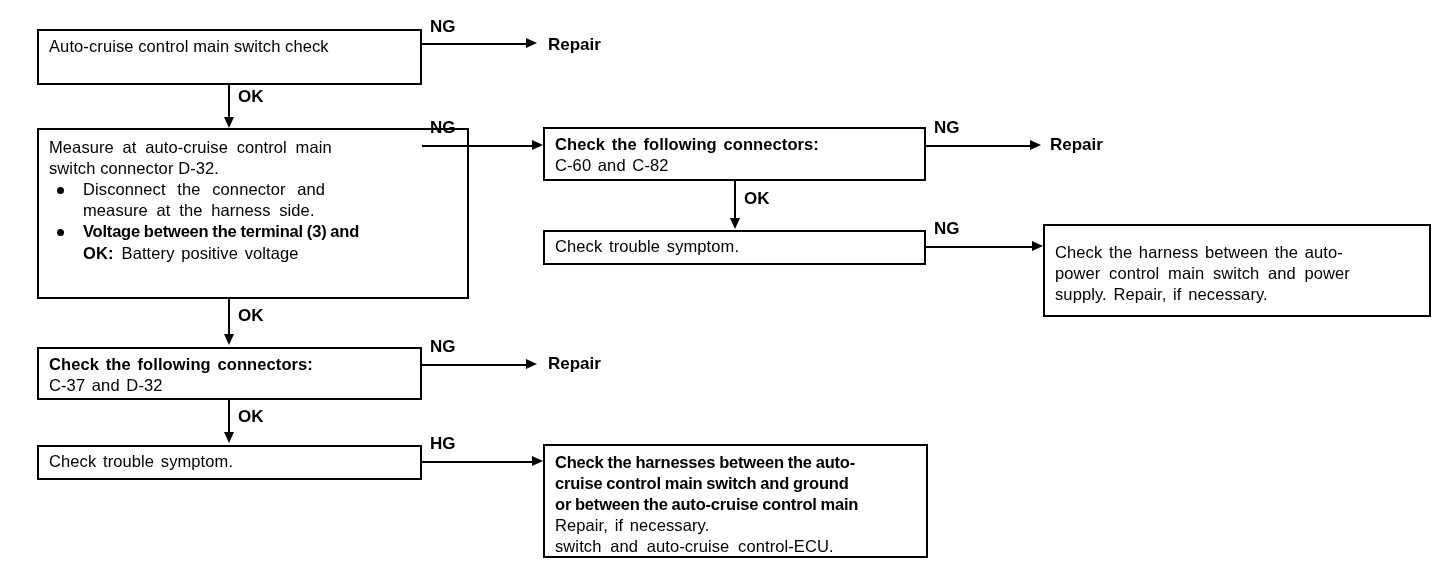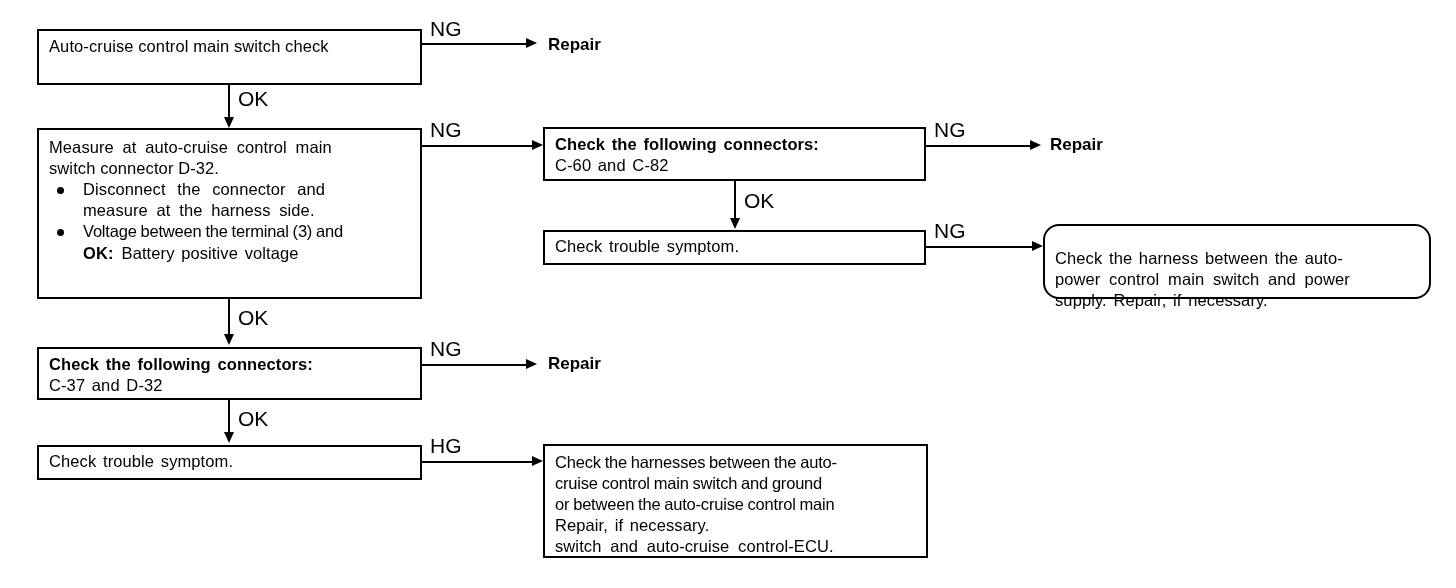--- a/index.html
+++ b/index.html
@@ -29,21 +29,21 @@
     line-height: 1.28;
     letter-spacing: 0.1px;
   }
   .box .ln { display: block; white-space: nowrap; }
   .bold { font-weight: bold; }
 
   
   .sp1 { word-spacing: 7px; }
   .sp2 { word-spacing: 4px; }
   .sp3 { word-spacing: 2px; }
-  .tight { word-spacing: -0.5px; letter-spacing: -0.2px; }
+  .tight { word-spacing: -0.5px; letter-spacing: -0.2px; font-weight: bold; }
 
   
   .bul {
     display: block;
     position: relative;
     padding-left: 34px;
   }
   .bul .dot {
     position: absolute;
     left: 8px;
@@ -83,52 +83,52 @@
     position: absolute;
     width: 0; height: 0;
     border-top: 11px solid #000;
     border-left: 5.5px solid transparent;
     border-right: 5.5px solid transparent;
   }
 
   
   .elabel {
     position: absolute;
-    font-size: 21px;
-    font-weight: normal;
-    line-height: 1;
-    white-space: nowrap;
-  }
-  .term {
-    position: absolute;
     font-size: 17px;
     font-weight: bold;
     line-height: 1;
     white-space: nowrap;
   }
+  .term {
+    position: absolute;
+    font-size: 17px;
+    font-weight: bold;
+    line-height: 1;
+    white-space: nowrap;
+  }
 </style>
 </head>
 <body>
 
 <div id="canvas">
 
   <div class="box" style="left:37px; top:29px; width:385px; height:56px;">
     <span class="ln">Auto-cruise control main switch check</span>
   </div>
 
   <div class="hline" style="left:422px; top:43px; width:104px;"></div>
   <div class="arrow-r" style="left:526px; top:38px;"></div>
   <div class="elabel" style="left:430px; top:18px;">NG</div>
   <div class="term" style="left:548px; top:36px;">Repair</div>
 
   <div class="vline" style="left:228px; top:85px; height:33px;"></div>
   <div class="arrow-d" style="left:223.5px; top:117px;"></div>
   <div class="elabel" style="left:238px; top:88px;">OK</div>
 
-  <div class="box" style="left:37px; top:128px; width:385px; height:171px; padding-top:7px;">
+  <div class="box" style="left:37px; top:128px; width:432px; height:171px; padding-top:7px;">
     <span class="ln sp2">Measure at auto-cruise control main</span>
     <span class="ln">switch connector D-32.</span>
 
     <span class="bul">
       <span class="dot"></span>
       <span class="ln sp1">Disconnect the connector and</span>
       <span class="ln sp2">measure at the harness side.</span>
     </span>
 
     <span class="bul">
@@ -164,21 +164,21 @@
   <div class="elabel" style="left:744px; top:190px;">OK</div>
 
   <div class="box" style="left:543px; top:230px; width:383px; height:35px; padding-top:4px;">
     <span class="ln sp3">Check trouble symptom.</span>
   </div>
 
   <div class="hline" style="left:926px; top:246px; width:106px;"></div>
   <div class="arrow-r" style="left:1032px; top:241px;"></div>
   <div class="elabel" style="left:934px; top:220px;">NG</div>
 
-  <div class="box" style="left:1043px; top:224px; width:388px; height:75px; padding-top:22px;border-radius:16px;">
+  <div class="box" style="left:1043px; top:224px; width:388px; height:93px; padding-top:16px;">
     <span class="ln sp3">Check the harness between the auto-</span>
     <span class="ln sp2">power control main switch and power</span>
     <span class="ln sp3">supply. Repair, if necessary.</span>
   </div>
 
   <div class="box" style="left:37px; top:347px; width:385px; height:53px;">
     <span class="ln bold sp3">Check the following connectors:</span>
     <span class="ln sp3">C-37 and D-32</span>
   </div>
 

